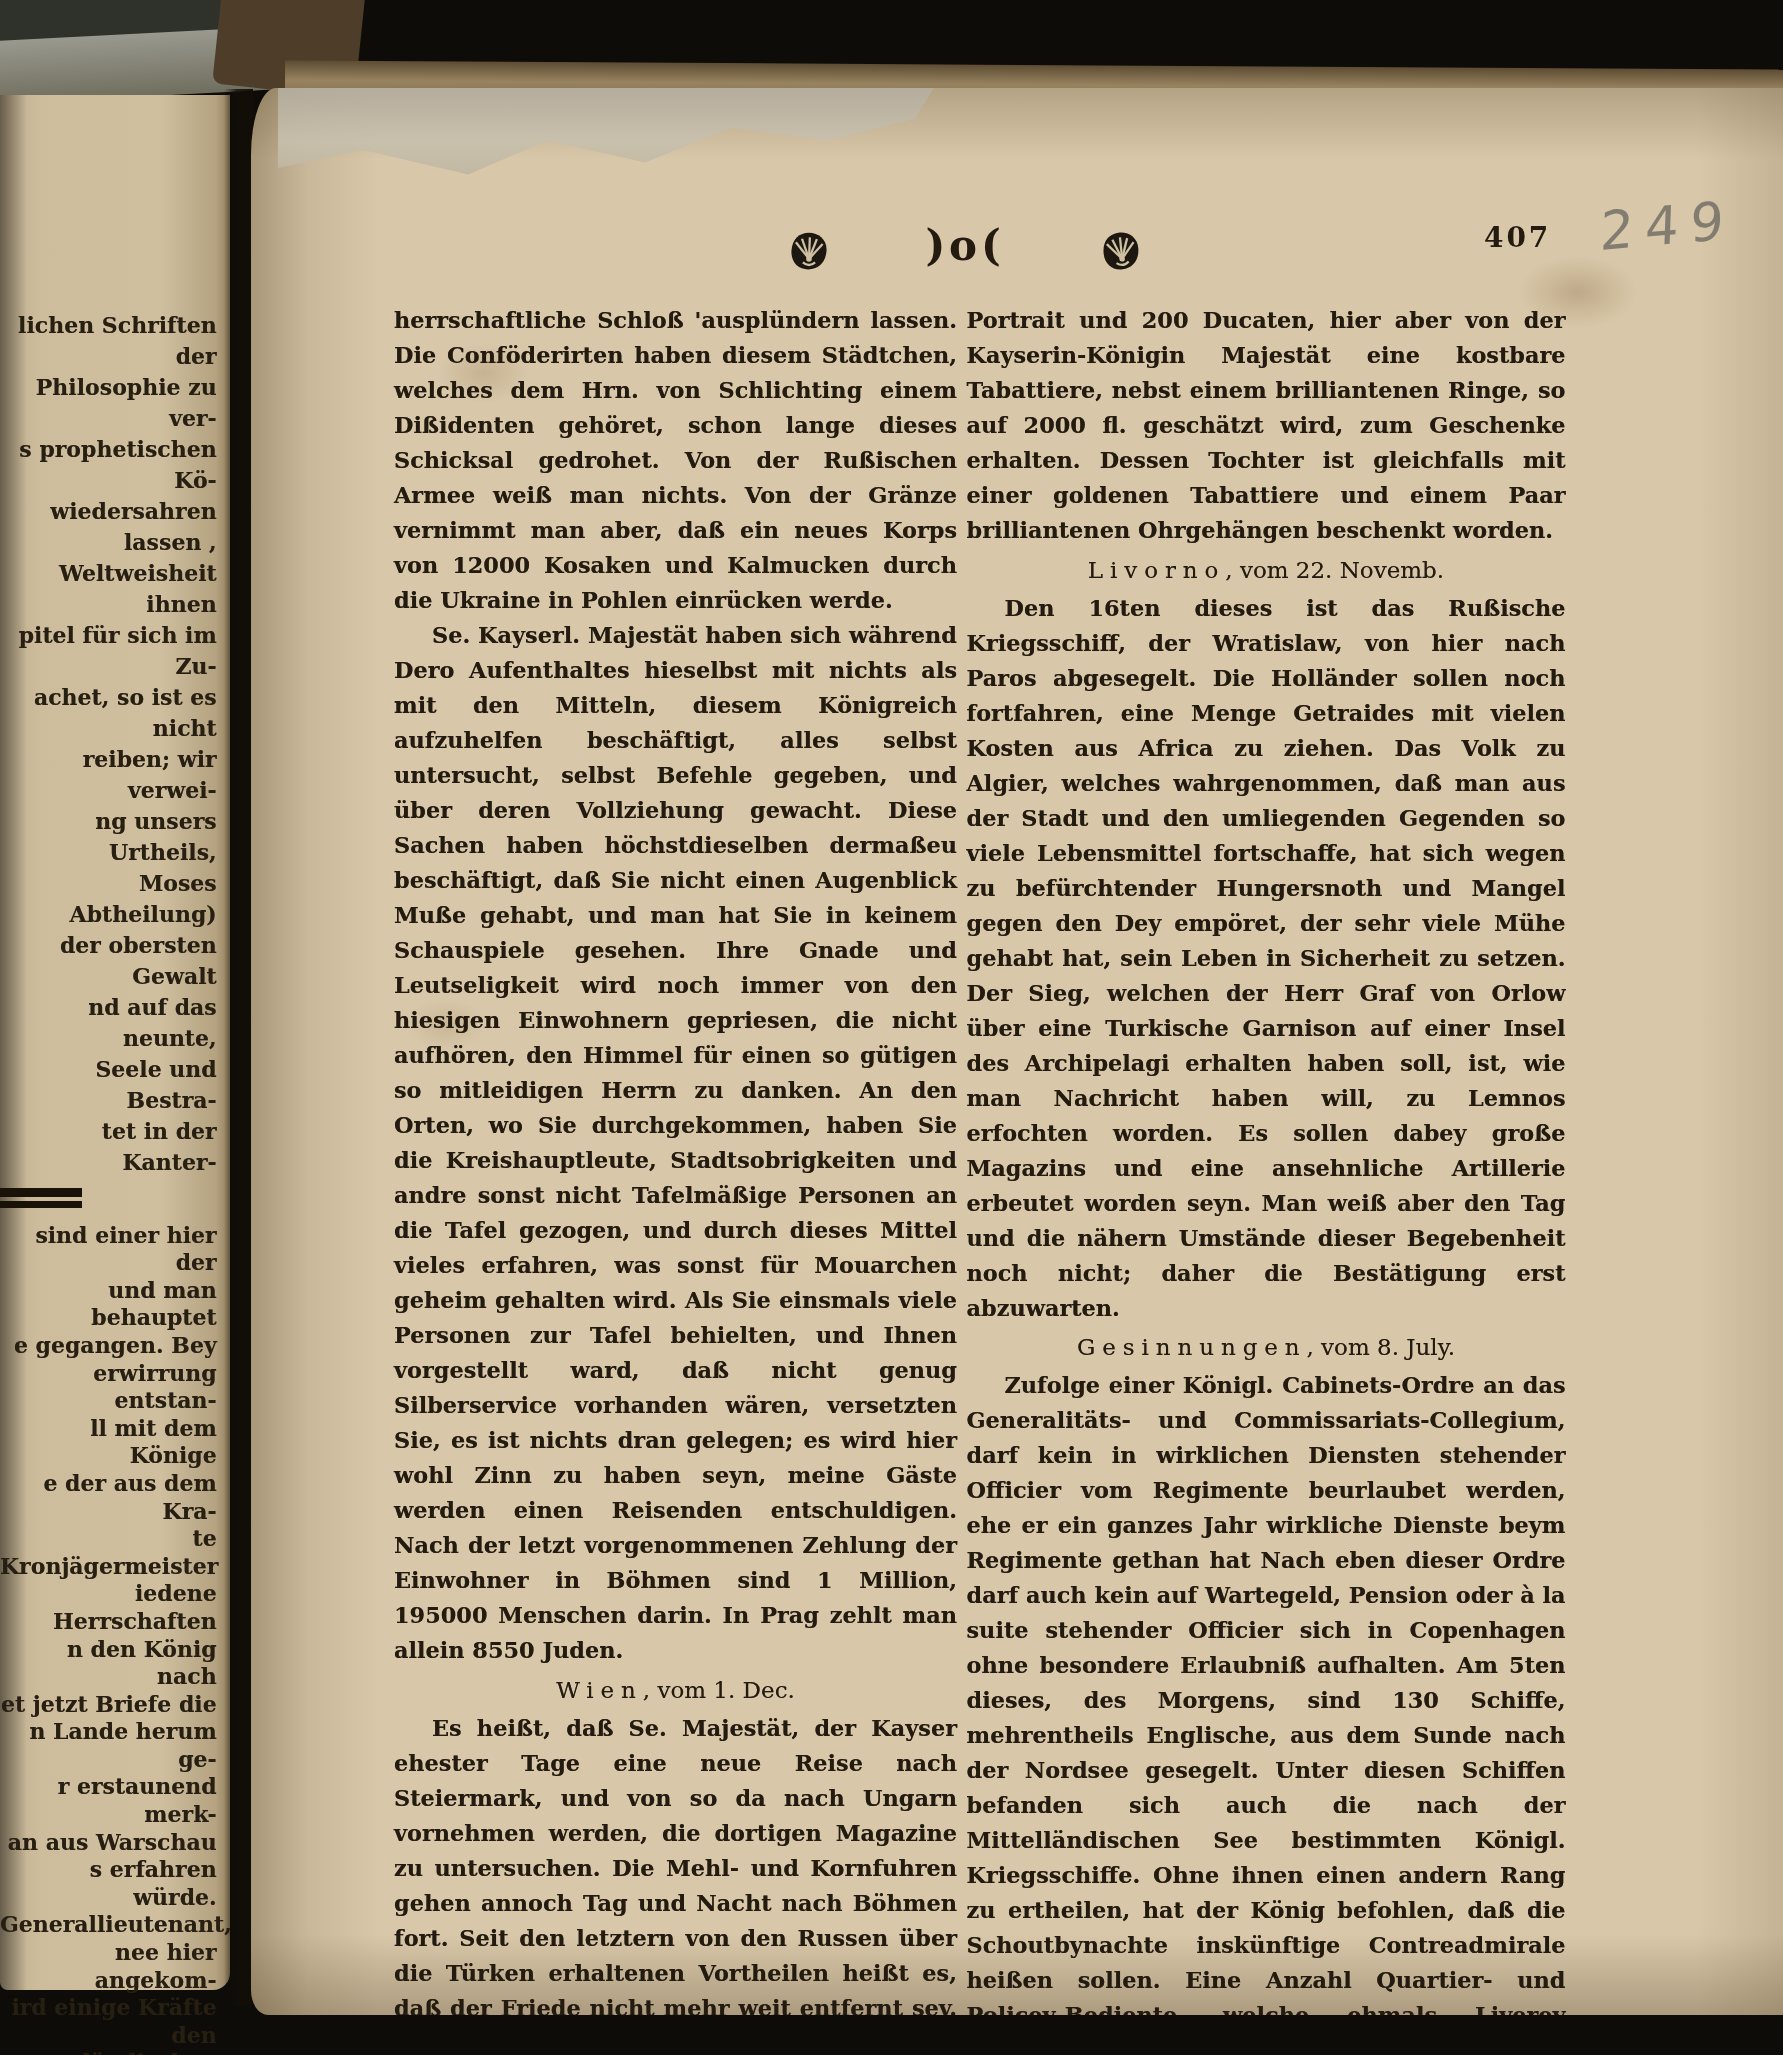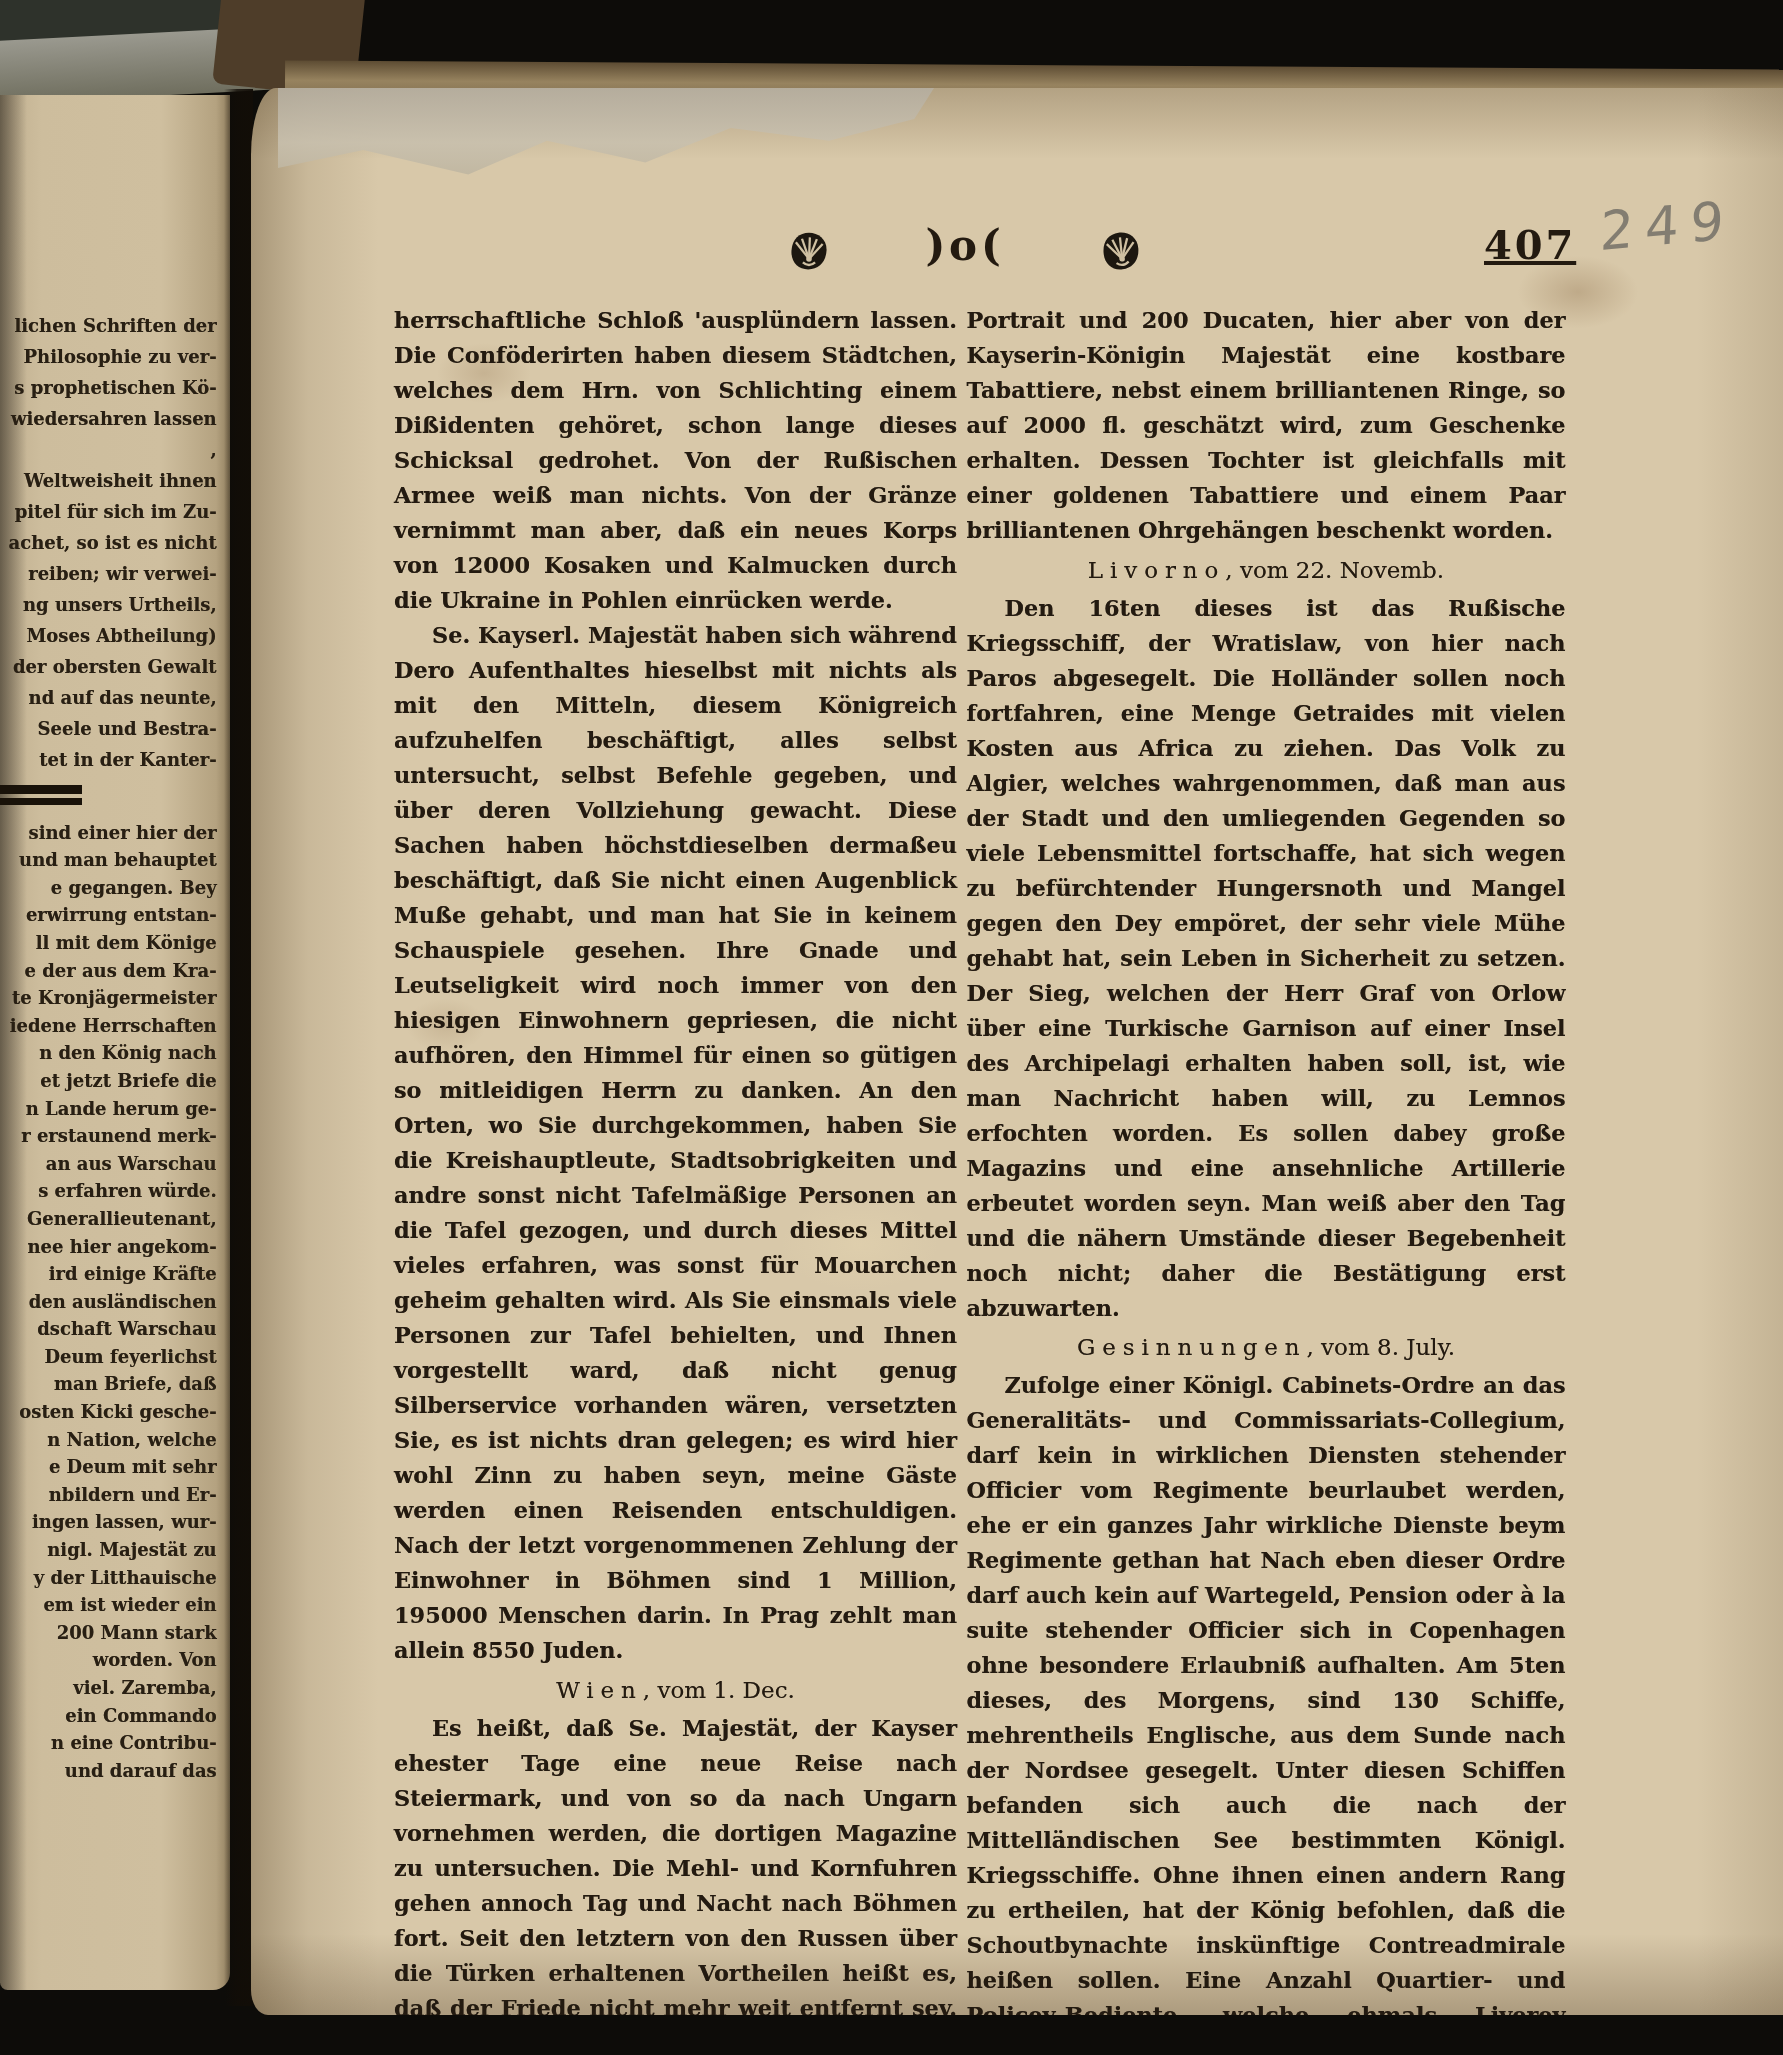--- a/index.html
+++ b/index.html
@@ -20,21 +20,21 @@
   .left-strip{
     position:absolute;left:0;top:95px;width:230px;height:1895px;
     background:
       linear-gradient(90deg, rgba(15,12,8,.5) 0, rgba(15,12,8,0) 27px),
       linear-gradient(90deg,#bfae8e 0,#cdbd9d 18%,#cfbf9f 70%,#b4a280 94%,#8f7d5d 100%);
     border-radius:0 0 17px 7.6px;
     color:#281f13;
   }
   .strip-inner{padding:215px 13.3px 0 0;}
   .strip-text{
-    font-size:18px;font-weight:bold;text-align:right;white-space:pre-line;
+    font-size:22px;font-weight:bold;text-align:right;white-space:pre-line;
     text-shadow:0 0 0.5px rgba(40,31,19,.55);
   }
   .strip-text.upper{line-height:31px;}
   .strip-text.lower{line-height:27.6px;}
   .strip-divider{
     width:82px;height:4.8px;margin:9.5px 0 13.3px 0;
     border-top:9.5px solid #191209;border-bottom:7.6px solid #191209;
   }
   
   .gutter{position:absolute;left:224px;top:89px;width:28.5px;height:1917px;
@@ -60,21 +60,21 @@
     background:linear-gradient(#b5aea0,#c8c0ae 60%,#bdb49f);
     clip-path:polygon(0 0,100% 0,97% 34%,84% 58%,69% 44%,56% 82%,41% 58%,29% 95%,13% 68%,0 88%);
   }
   .page-header-orns{
     position:absolute;left:537px;top:129px;width:354px;height:67px;
     display:flex;align-items:center;justify-content:space-between;
   }
   .shell{width:42px;height:40px;}
   .shell.r{transform:rotate(-8deg);}
   .lune{font-size:42px;font-weight:bold;letter-spacing:3.8px;transform:translateY(-4.8px);}
-  .page-number{position:absolute;left:1233px;top:133px;font-size:40px;font-weight:bold;letter-spacing:2.9px;text-decoration:underline;}
+  .page-number{position:absolute;left:1233px;top:133px;font-size:28px;font-weight:bold;letter-spacing:2.9px;}
   .handwritten{
     position:absolute;left:1349px;top:107px;
     font-family:"DejaVu Sans", sans-serif;font-size:53px;font-weight:400;
     color:rgba(106,104,98,.78);letter-spacing:11.4px;transform:rotate(-5deg) skewX(-7deg);
   }
   
   .columns{
     position:absolute;left:143px;top:215px;width:1172px;
     display:grid;grid-template-columns:563px 599px;column-gap:9.5px;
   }

